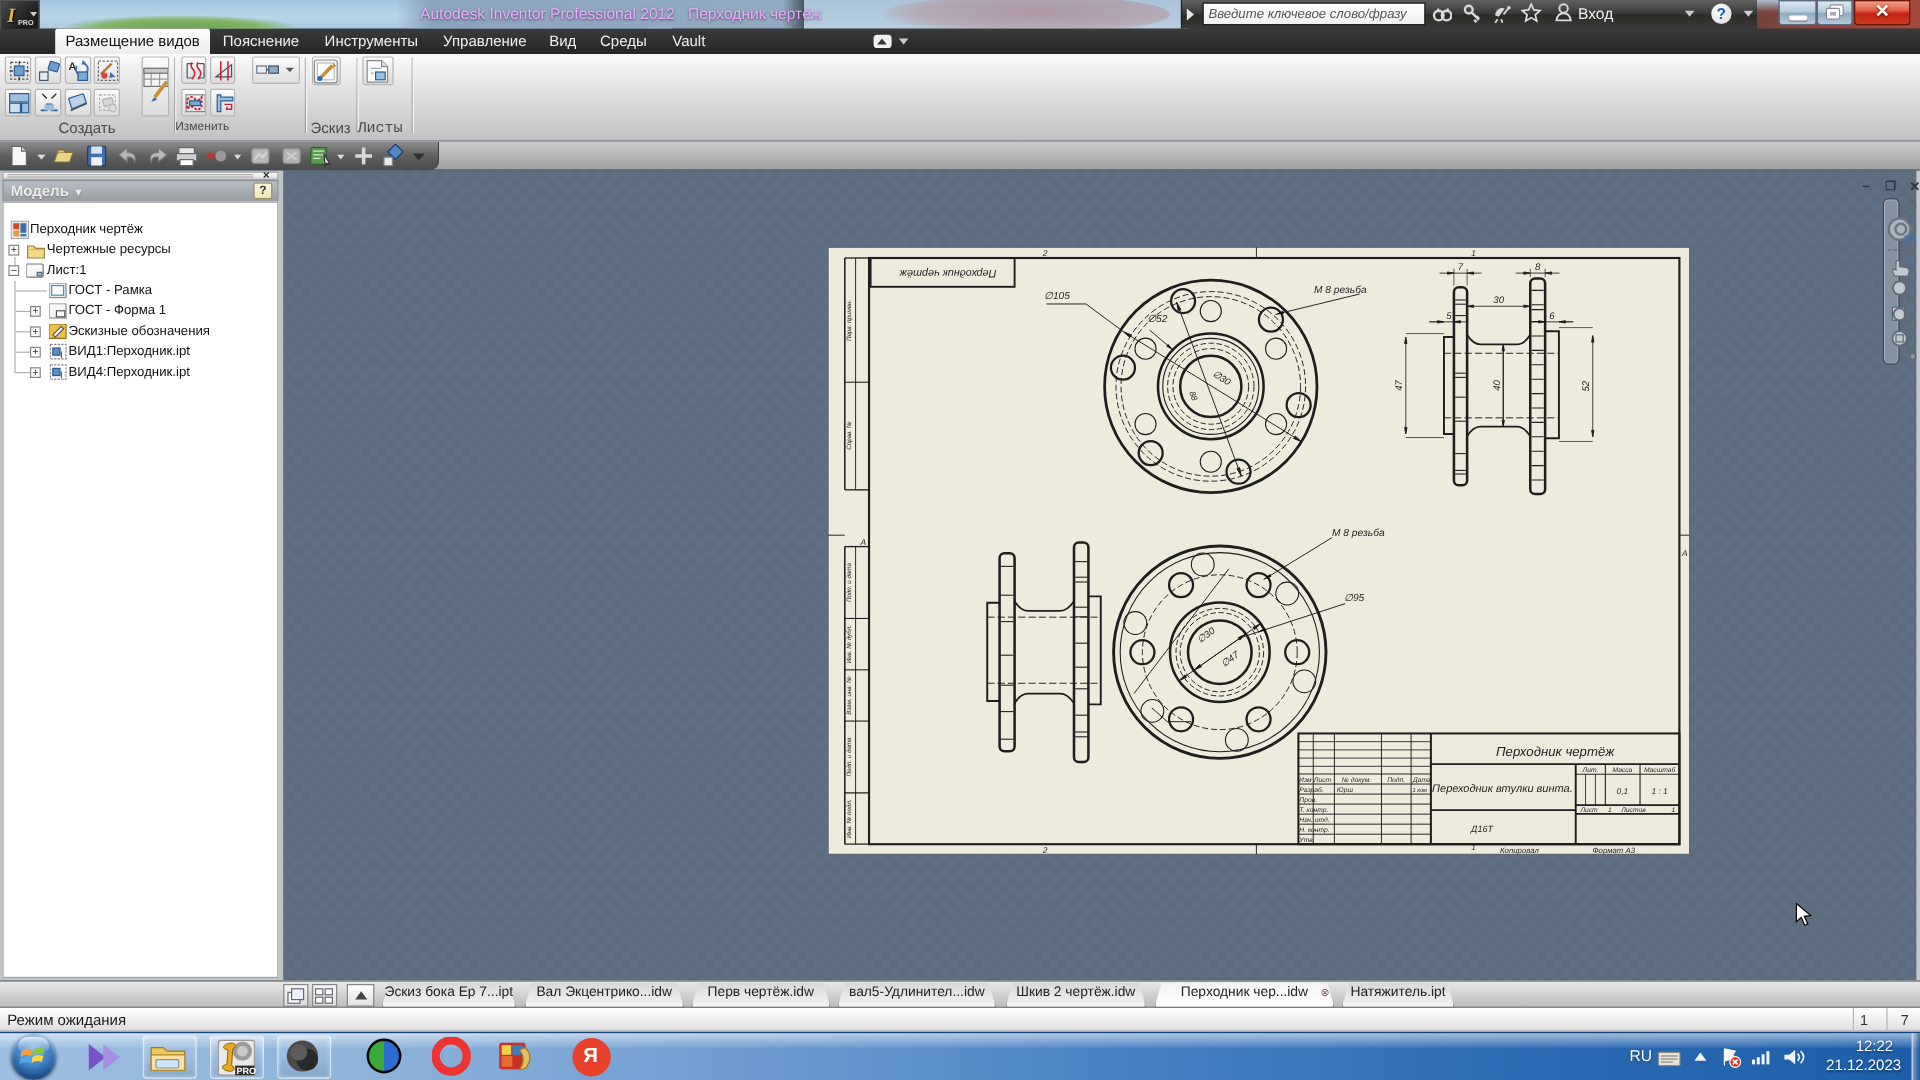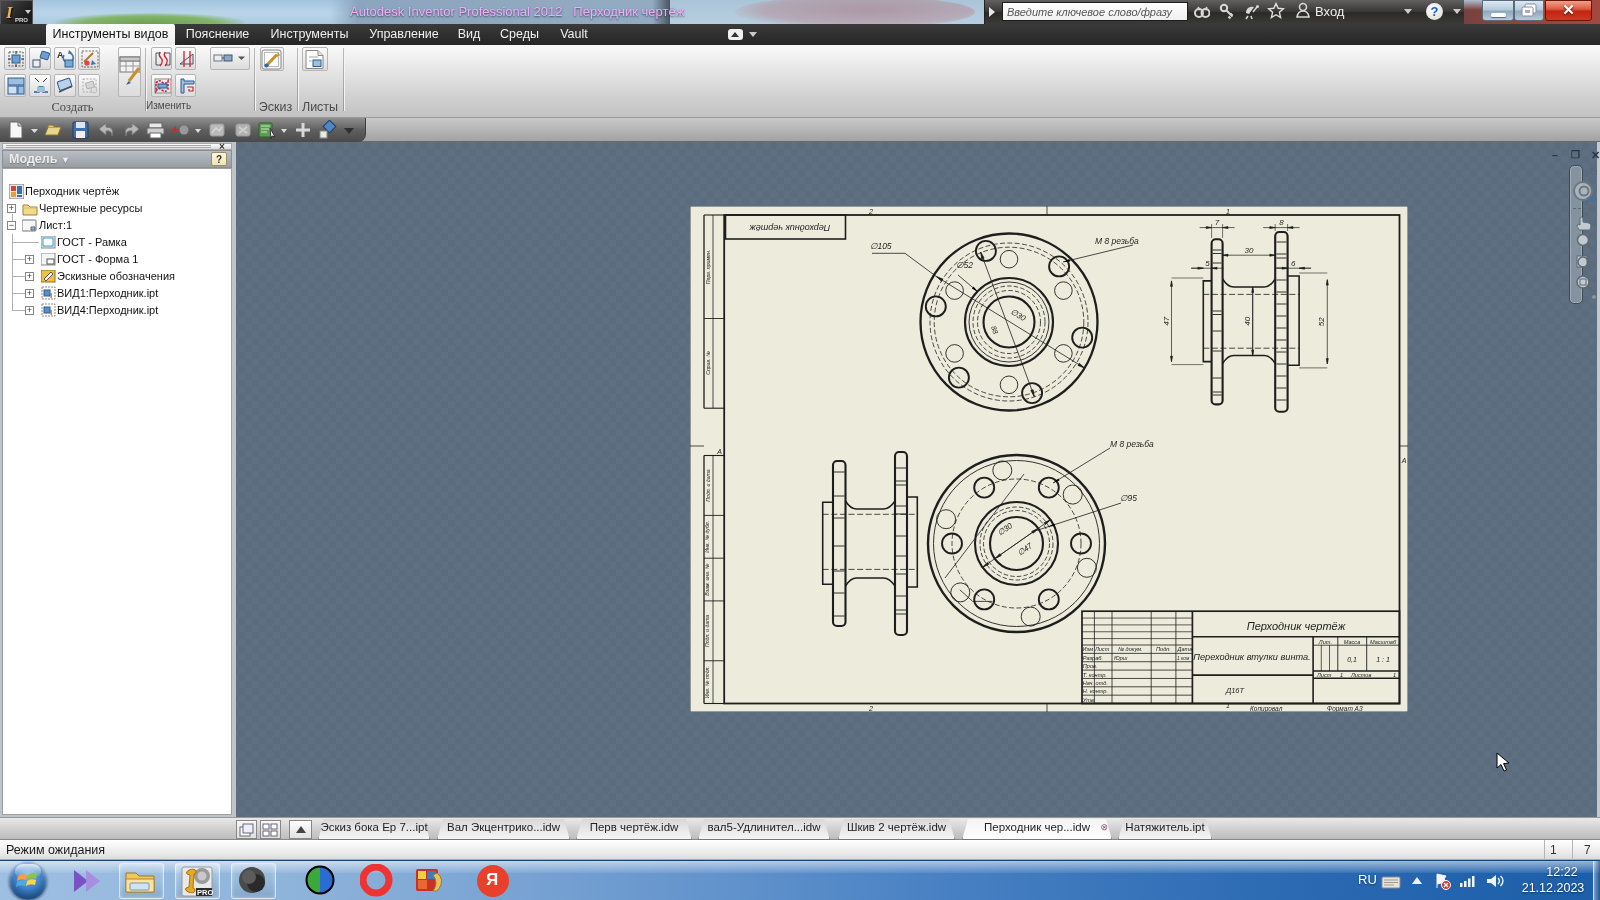--- a/index.html
+++ b/index.html
@@ -57,45 +57,45 @@
 <div class="abs" style="left:1514px;top:0px;width:30px;height:21px;background:linear-gradient(180deg,#dce9f2,#b5cadc 45%,#8fa9bd 55%,#b8cad8);border:1px solid #5a6b7a;border-radius:0 0 3px 3px;">
  <svg width="22" height="18" style="position:absolute;left:4px;top:1px">
           <rect x="6" y="2" width="11" height="9" rx="1.5" fill="#fff" stroke="#889"></rect>
           <rect x="3" y="5" width="11" height="9" rx="1.5" fill="#fff" stroke="#889"></rect>
           <rect x="6" y="8" width="5" height="3" fill="#aab"></rect>
         </svg>
       </div>
 <div class="abs" style="left:1545px;top:0px;width:47px;height:21px;background:linear-gradient(180deg,#f2a088,#e06048 40%,#c42414 55%,#cc3a20);border:1px solid #6a1408;border-radius:0 0 3px 3px;color:#fff;font-weight:bold;text-align:center;line-height:18px;font-size:15px;text-shadow:0 1px 2px #501008;">✕</div>
 </div>
 <div class="abs" style="left:0;top:24px;width:1600px;height:21px;background:linear-gradient(180deg,#3a3a3a,#262626);">
-      <div class="abs" style="left:46px;top:0;width:129px;height:21px;background:linear-gradient(180deg,#fdfdfd,#ededed);border-radius:2px 2px 0 0;color:#111;font-size:12.5px;text-align:center;line-height:21px;">Инструменты видов</div>
+      <div class="abs" style="left:46px;top:0;width:129px;height:21px;background:linear-gradient(180deg,#fdfdfd,#ededed);border-radius:2px 2px 0 0;color:#111;font-size:12.5px;text-align:center;line-height:21px;">Размещение видов</div>
       <div class="abs" style="left:184px;top:0;width:67px;height:21px;color:#f0f0f0;font-size:12.5px;text-align:center;line-height:21px;">Пояснение</div>
       <div class="abs" style="left:266px;top:0;width:87px;height:21px;color:#f0f0f0;font-size:12.5px;text-align:center;line-height:21px;">Инструменты</div>
       <div class="abs" style="left:367px;top:0;width:74px;height:21px;color:#f0f0f0;font-size:12.5px;text-align:center;line-height:21px;">Управление</div>
       <div class="abs" style="left:453px;top:0;width:32px;height:21px;color:#f0f0f0;font-size:12.5px;text-align:center;line-height:21px;">Вид</div>
       <div class="abs" style="left:494px;top:0;width:51px;height:35px;color:#f0f0f0;font-size:12.5px;text-align:center;line-height:21px;">Среды</div>
       <div class="abs" style="left:556px;top:0;width:36px;height:21px;color:#f0f0f0;font-size:12.5px;text-align:center;line-height:21px;">Vault</div>
       <div class="abs" style="left:606px;top:0;width:94px;height:21px;color:#f0f0f0;font-size:12.5px;text-align:center;line-height:21px;margin-top:36px;">Начало работы</div>
       <div class="abs" style="left:728px;top:5px;width:15px;height:11px;background:#f0f0f0;border-radius:3px;"></div>
       <div class="abs" style="left:731px;top:8px;width:0;height:0;border-left:4.5px solid transparent;border-right:4.5px solid transparent;border-bottom:5px solid #333;"></div>
       <div class="abs" style="left:749px;top:8px;width:0;height:0;border-left:4px solid transparent;border-right:4px solid transparent;border-top:5px solid #ccc;"></div>
     </div>
     <div class="abs" style="left:0;top:45px;width:1600px;height:73px;background:linear-gradient(180deg,#fafafa 0%,#e3e3e3 40%,#cfcfcf 75%,#c2c2c2 100%);border-bottom:1px solid #9a9a9a;">
       <div class="abs" style="left:144.5px;top:3px;width:1px;height:63px;background:linear-gradient(180deg,#bbb,#999);"></div>
       <div class="abs" style="left:145.5px;top:3px;width:1px;height:63px;background:#f4f4f4;"></div>
       <div class="abs" style="left:253.5px;top:3px;width:1px;height:63px;background:linear-gradient(180deg,#bbb,#999);"></div>
       <div class="abs" style="left:254.5px;top:3px;width:1px;height:63px;background:#f4f4f4;"></div>
       <div class="abs" style="left:296.5px;top:3px;width:1px;height:63px;background:linear-gradient(180deg,#bbb,#999);"></div>
       <div class="abs" style="left:297.5px;top:3px;width:1px;height:63px;background:#f4f4f4;"></div>
       <div class="abs" style="left:342.5px;top:3px;width:1px;height:63px;background:linear-gradient(180deg,#bbb,#999);"></div>
       <div class="abs" style="left:343.5px;top:3px;width:1px;height:63px;background:#f4f4f4;"></div>
-      <div class="abs" style="left:0px;top:55px;width:145px;height:15px;font-size:12.5px;color:#4a4a4a;text-align:center;font-family:Liberation Serif, serif;">Создать</div>
+      <div class="abs" style="left:0px;top:55px;width:145px;height:15px;font-size:12.5px;color:#4a4a4a;text-align:center;">Создать</div>
       <div class="abs" style="left:146px;top:55px;width:127px;height:15px;font-size:10px;color:#4a4a4a;text-align:left;">Изменить</div>
       <div class="abs" style="left:255px;top:55px;width:41px;height:15px;font-size:12.5px;color:#4a4a4a;text-align:center;">Эскиз</div>
-      <div class="abs" style="left:298px;top:55px;width:44px;height:15px;font-size:12.5px;color:#4a4a4a;text-align:center;">Листы</div>
+      <div class="abs" style="left:298px;top:55px;width:44px;height:15px;font-size:12.5px;color:#4a4a4a;text-align:left;font-family:Liberation Mono, monospace;">Листы</div>
       <div class="abs" style="left:4px;top:2px;width:22px;height:23px;background:linear-gradient(180deg,#fcfcfc,#e8e8e8 60%,#dcdcdc);border:1px solid #b5b5b5;border-radius:2px;overflow:hidden;">
         <svg width="20" height="20" style="position:absolute;left:1px;top:1px">
           <rect x="3" y="3" width="14" height="14" fill="none" stroke="#555" stroke-dasharray="2 1.4"></rect>
           <rect x="6" y="6" width="8" height="8" fill="#6f9fd0" stroke="#2b5d94"></rect>
           <path d="M2 10 h3 M15 10 h3 M10 2 v3 M10 15 v3" stroke="#333"></path>
         </svg>
       </div>
       <div class="abs" style="left:29px;top:2px;width:22px;height:23px;background:linear-gradient(180deg,#fcfcfc,#e8e8e8 60%,#dcdcdc);border:1px solid #b5b5b5;border-radius:2px;overflow:hidden;">
         <svg width="20" height="20" style="position:absolute;left:1px;top:1px">
           <rect x="2" y="11" width="7" height="7" fill="#e8eef5" stroke="#456"></rect>

